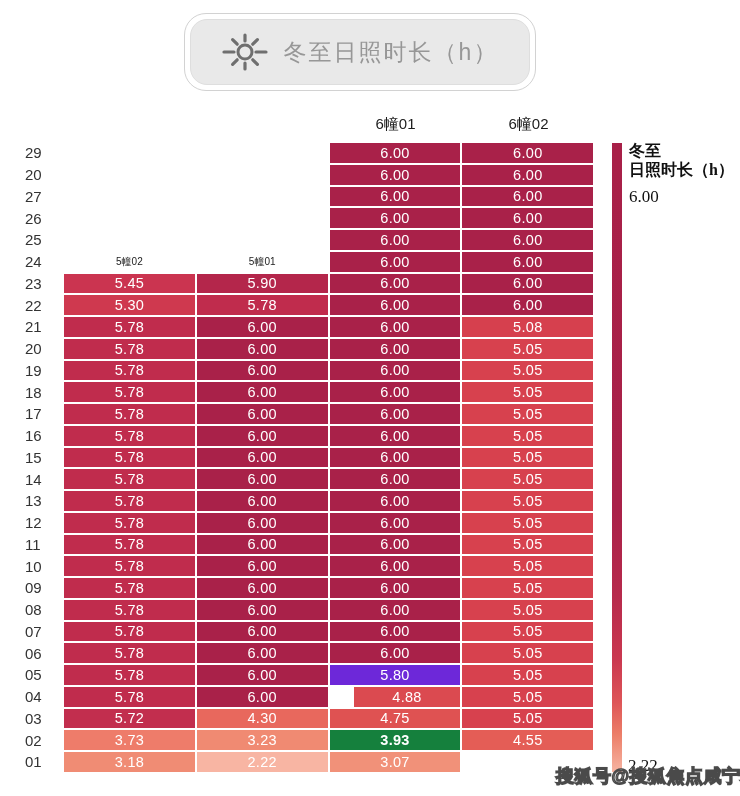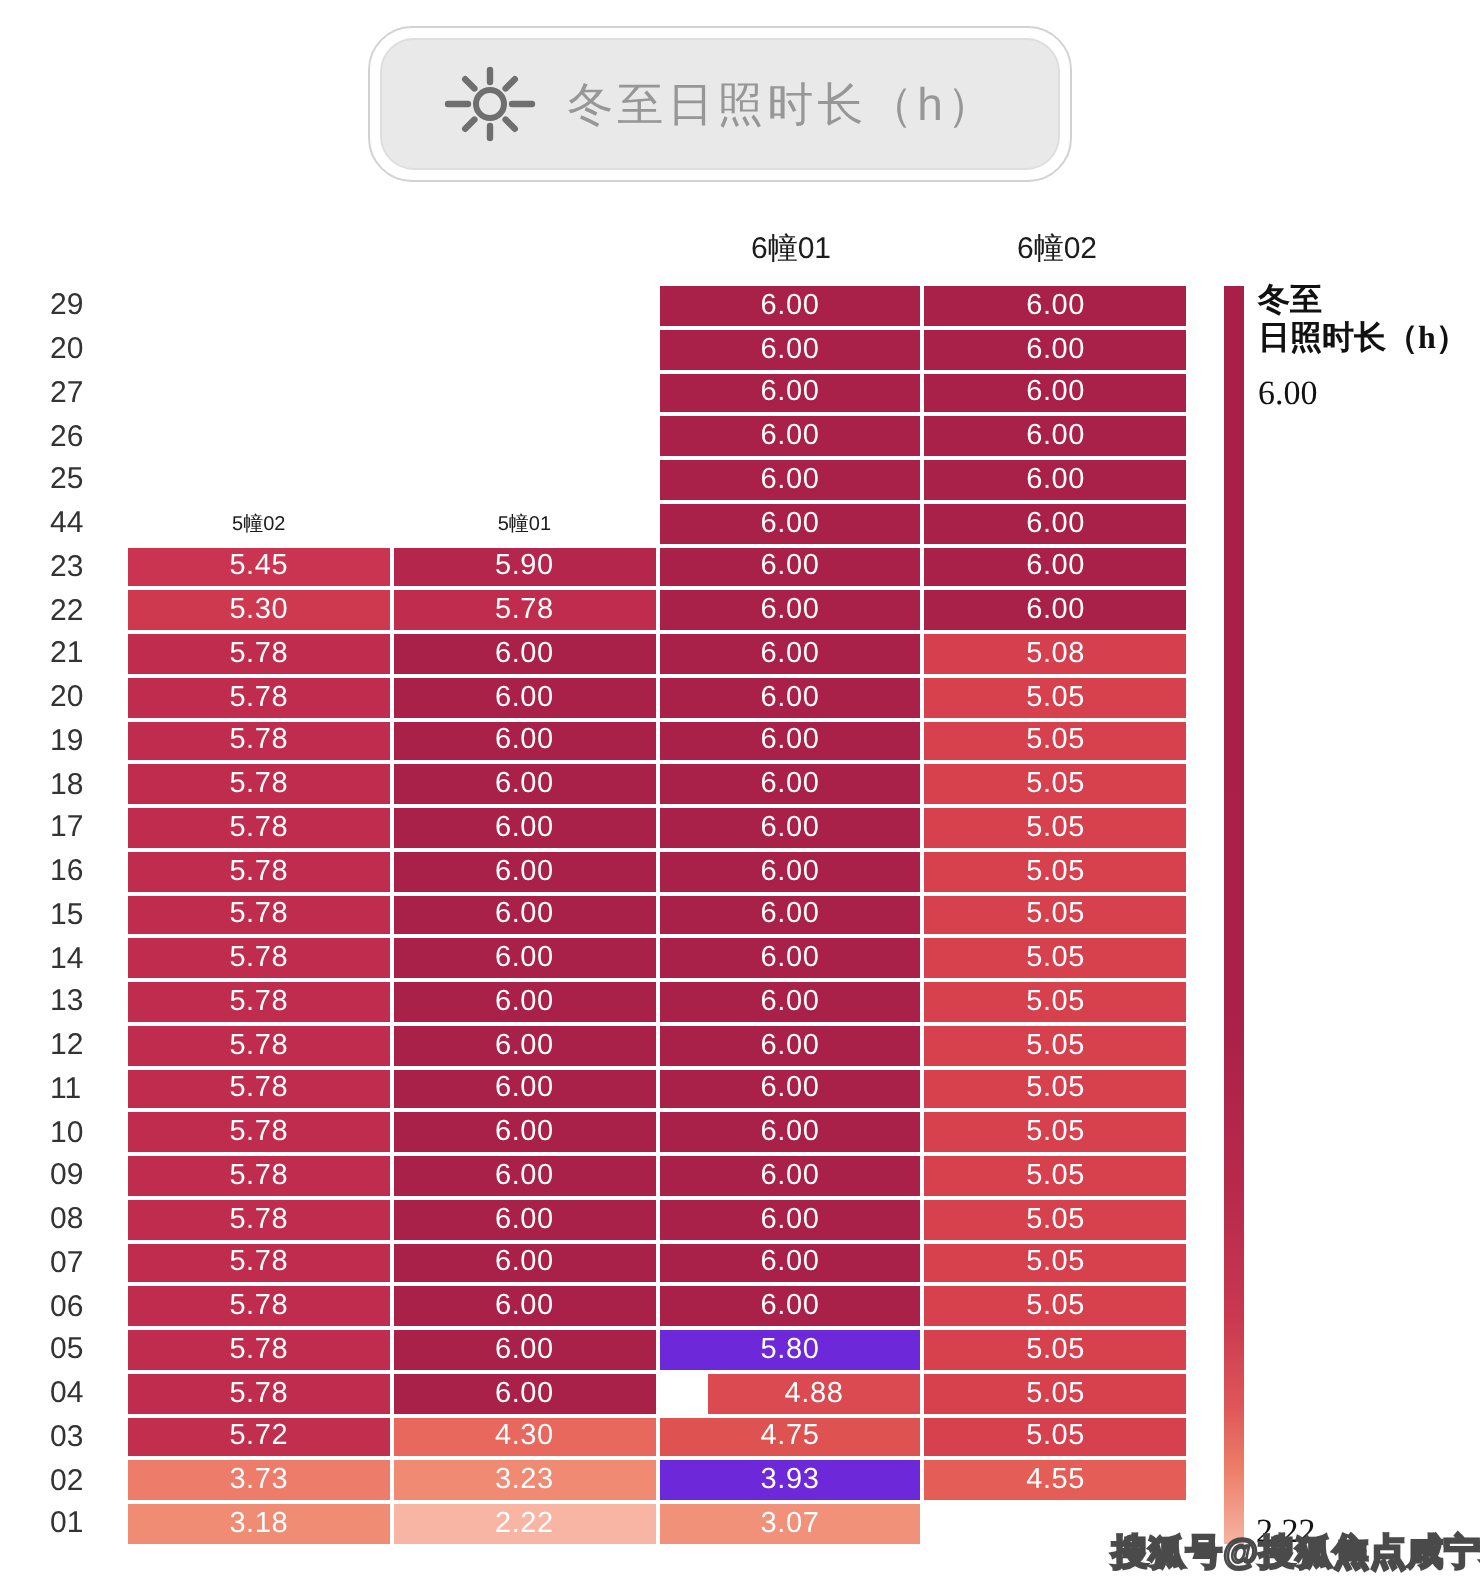--- a/index.html
+++ b/index.html
@@ -101,21 +101,21 @@
 
   <div class="col-header" id="hdr-c3">6幢01</div>
   <div class="col-header" id="hdr-c4">6幢02</div>
 
   <div id="row-labels">
       <div class="row-label">29</div>
       <div class="row-label">20</div>
       <div class="row-label">27</div>
       <div class="row-label">26</div>
       <div class="row-label">25</div>
-      <div class="row-label">44</div>
+      <div class="row-label">24</div>
       <div class="row-label">23</div>
       <div class="row-label">22</div>
       <div class="row-label">21</div>
       <div class="row-label">20</div>
       <div class="row-label">19</div>
       <div class="row-label">18</div>
       <div class="row-label">17</div>
       <div class="row-label">16</div>
       <div class="row-label">15</div>
       <div class="row-label">14</div>
@@ -238,21 +238,21 @@
       <div class="cell" style="background: rgb(192, 44, 77);">5.78</div>
       <div class="cell" style="background: rgb(169, 33, 73);">6.00</div>
       <div class="cell" style="background: rgb(219, 74, 80); margin-left: 24px;">4.88</div>
       <div class="cell" style="background: rgb(215, 65, 78);">5.05</div>
       <div class="cell" style="background: rgb(194, 46, 78);">5.72</div>
       <div class="cell" style="background: rgb(232, 104, 93);">4.30</div>
       <div class="cell" style="background: rgb(223, 82, 82);">4.75</div>
       <div class="cell" style="background: rgb(215, 65, 78);">5.05</div>
       <div class="cell" style="background: rgb(238, 124, 106);">3.73</div>
       <div class="cell" style="background: rgb(240, 138, 114);">3.23</div>
-      <div class="cell" style="background: #6d28d9;">3.93</div>
+      <div class="cell" style="background: #15803d; font-weight: bold;">3.93</div>
       <div class="cell" style="background: rgb(228, 93, 86);">4.55</div>
       <div class="cell" style="background: rgb(240, 140, 116);">3.18</div>
       <div class="cell" style="background: rgb(248, 181, 163);">2.22</div>
       <div class="cell" style="background: rgb(241, 145, 121);">3.07</div>
     </div>
 
   <div id="legend-bar" style="background: linear-gradient(rgb(168, 32, 72) 0%, rgb(169, 33, 73) 58%, rgb(183, 42, 76) 72%, rgb(202, 56, 80) 82%, rgb(222, 86, 88) 89%, rgb(236, 126, 104) 94%, rgb(246, 180, 162) 100%);"></div>
   <div id="legend-title">
     <div>冬至</div>
     <div>日照时长（h）</div>

